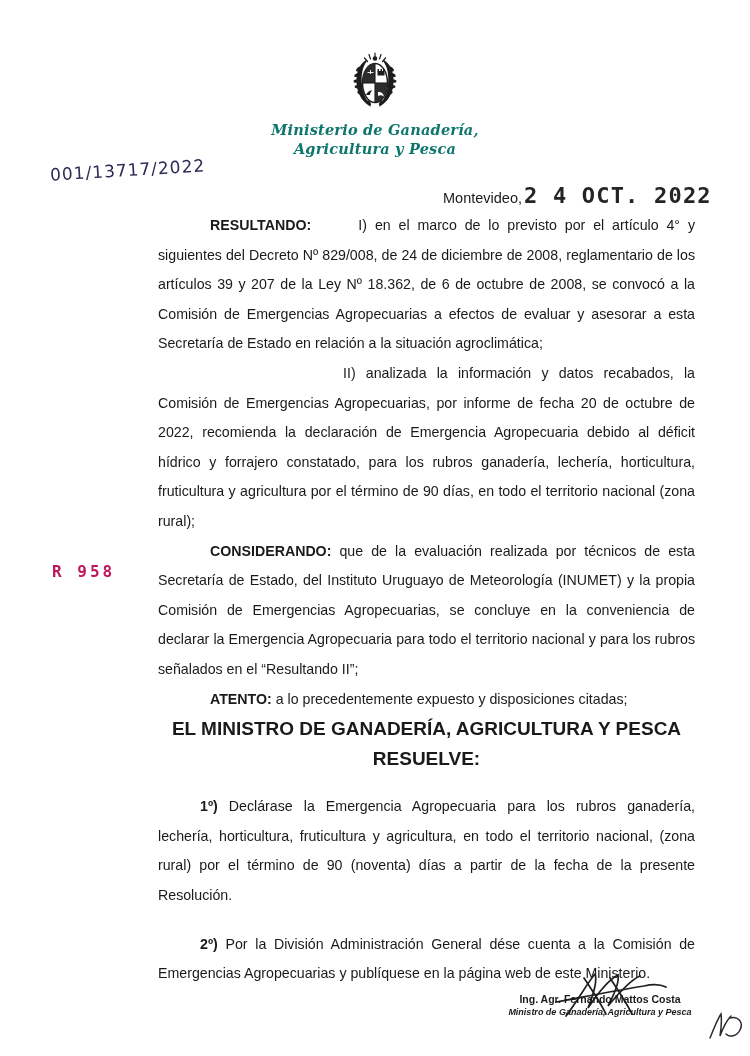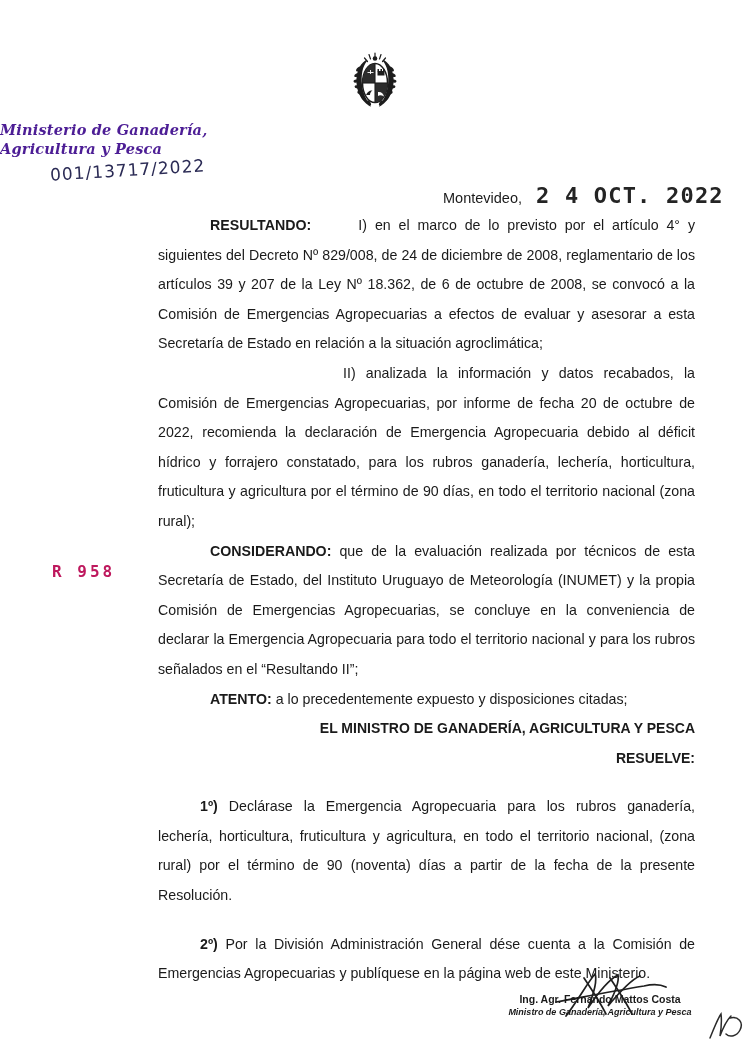--- a/index.html
+++ b/index.html
@@ -30,28 +30,28 @@
     width: 46px;
     height: 58px;
     display: block;
   }
 
   .ministry-header {
     position: absolute;
     left: 0;
     right: 0;
     top: 120px;
-    text-align: left;
+    text-align: center;
     font-family: "DejaVu Serif", serif;
     font-weight: bold;
     font-style: italic;
     font-size: 14.5px;
     line-height: 19px;
     letter-spacing: 0.2px;
-    color: #4c1d95;
+    color: #0f766e;
   }
 
   
   .expediente {
     position: absolute;
     left: 50px;
     top: 160px;
     font-family: "DejaVu Sans", sans-serif;
     font-size: 17px;
     color: #2b2b55;
@@ -60,21 +60,21 @@
     white-space: nowrap;
   }
 
   
   .dateline {
     position: absolute;
     left: 443px;
     top: 183px;
     display: flex;
     align-items: baseline;
-    gap: 14px;
+    gap: 2px;
   }
   .dateline .city {
     font-size: 14.5px;
     color: #1a1a1a;
   }
   .dateline .stamp {
     font-family: "DejaVu Sans Mono", monospace;
     font-size: 22px;
     font-weight: bold;
     letter-spacing: 1.2px;
@@ -110,22 +110,22 @@
     margin: 0;
     color: #1a1a1a;
   }
   .para.indent { text-indent: 52px; }
   .para.indent-big { text-indent: 185px; }
   .para.indent-small { text-indent: 42px; margin-top: 19px; }
   .para .lead {
     font-weight: bold;
   }
   .centered {
-    text-align: right;
-    font-size: 14px;
+    text-align: center;
+    font-size: 19px;
     line-height: 29.6px;
     font-weight: bold;
     margin: 0;
     color: #1a1a1a;
   }
 
   
   .signature-block {
     position: absolute;
     left: 500px;

